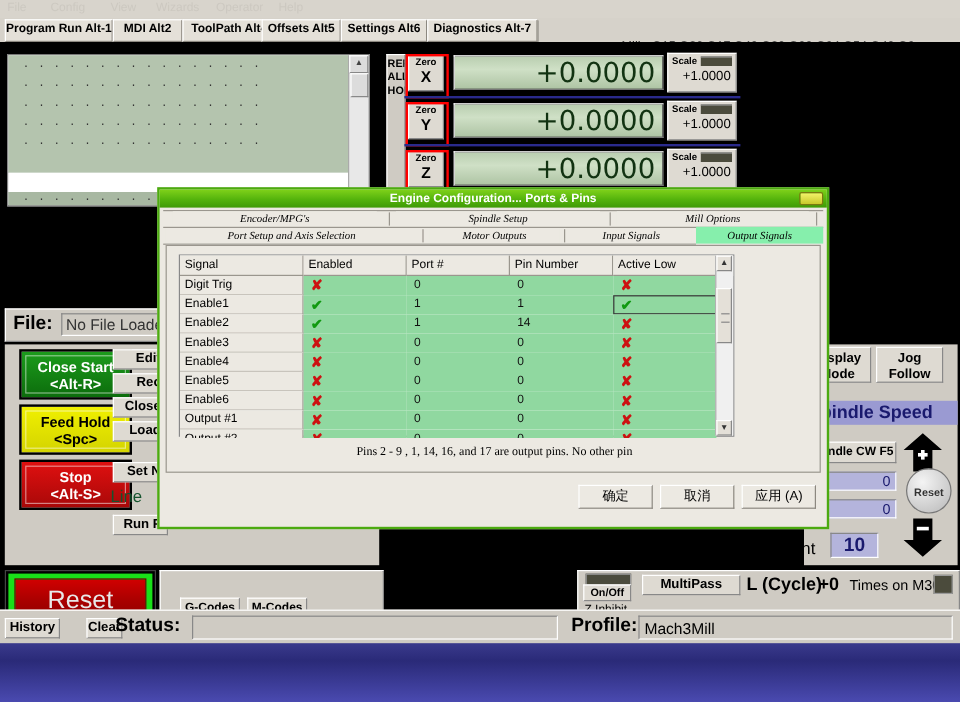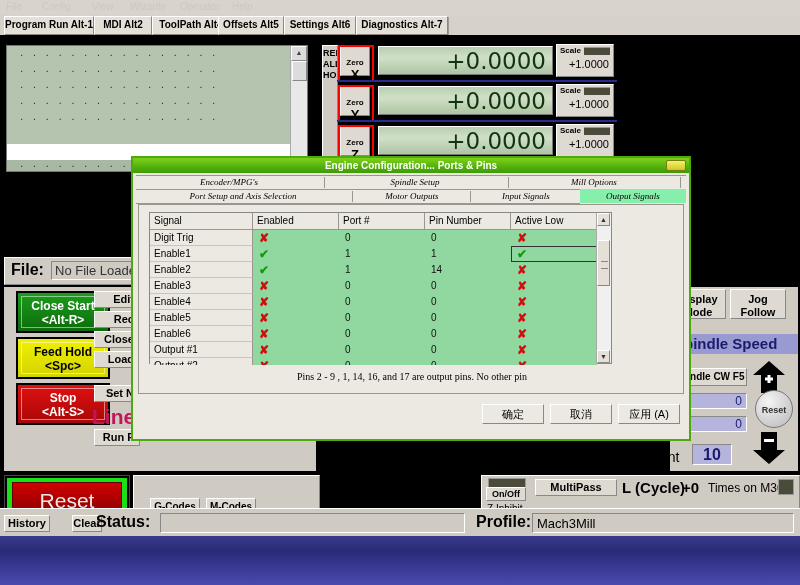--- a/index.html
+++ b/index.html
@@ -40,21 +40,21 @@
   
   .refall{position:absolute;left:322px;top:10px;width:16px;height:120px;background:#cfcbc3;
           border:1px solid #fff;border-right-color:#888;border-bottom-color:#888;
           font-size:9px;font-weight:bold;color:#000;text-align:center;line-height:11px;
           padding-top:2px;box-sizing:border-box;overflow:hidden;}
 
   
   .drorow{position:absolute;left:340px;height:36px;}
   .zerobtn{position:absolute;left:0;top:2px;width:30px;height:31px;background:#dedad2;
            border:1px solid #fff;border-right-color:#888;border-bottom-color:#888;
-           font-size:8px;color:#000;text-align:center;line-height:10px;padding-top:12px;
+           font-size:8px;color:#000;text-align:center;line-height:10px;padding-top:1px;
            box-sizing:border-box;font-weight:bold;}
   .zerowrap{position:absolute;left:-3px;top:-1px;width:36px;height:37px;
             border:2px solid #f00;box-sizing:border-box;}
   .droval{position:absolute;left:38px;top:3px;width:175px;height:29px;
           background:linear-gradient(180deg,#b9ceb0 0%,#cfe0c6 40%,#aec4a4 100%);
           border:1px solid #fff;border-right-color:#777;border-bottom-color:#777;
           font-size:23px;color:#123312;text-align:right;line-height:28px;
           padding-right:6px;box-sizing:border-box;font-family:"DejaVu Sans",sans-serif;}
   .scalebox{position:absolute;left:216px;top:1px;width:58px;height:33px;background:#dedad2;
             border:1px solid #fff;border-right-color:#888;border-bottom-color:#888;
@@ -81,21 +81,21 @@
 
   
   .leftpanel{position:absolute;left:4px;top:252px;width:312px;height:184px;background:#cfcbc3;}
   .bigbtn{position:absolute;width:94px;height:42px;border:2px solid #000;box-sizing:border-box;
           font-size:12px;font-weight:bold;text-align:center;line-height:14px;padding-top:6px;}
   .bb-in{position:absolute;left:3px;top:3px;right:3px;bottom:3px;border:1px solid rgba(255,255,255,.5);}
   .smallbtn{position:absolute;height:17px;background:#dedad2;
             border:1px solid #fff;border-right-color:#888;border-bottom-color:#888;
             font-size:11px;font-weight:bold;color:#000;line-height:15px;text-align:right;
             padding-right:5px;box-sizing:border-box;}
-  .linelbl{position:absolute;font-size:21px;font-weight:bold;color:#be185d;}
+  .linelbl{position:absolute;font-size:14px;font-weight:normal;color:#14532d;}
 
   
   .resetwrap{position:absolute;left:4px;top:440px;width:126px;height:52px;background:#000;
              border:1px solid #444;box-sizing:border-box;}
   .resetglow{position:absolute;left:2px;top:2px;width:120px;height:46px;background:#19e019;}
   .resetbtn{position:absolute;left:7px;top:6px;width:110px;height:38px;
             background:linear-gradient(180deg,#d00000 0%,#a80000 50%,#8c0000 100%);
             border:1px solid #600;box-sizing:border-box;
             font-size:21px;color:#e8e8e8;text-align:center;line-height:36px;}
 

